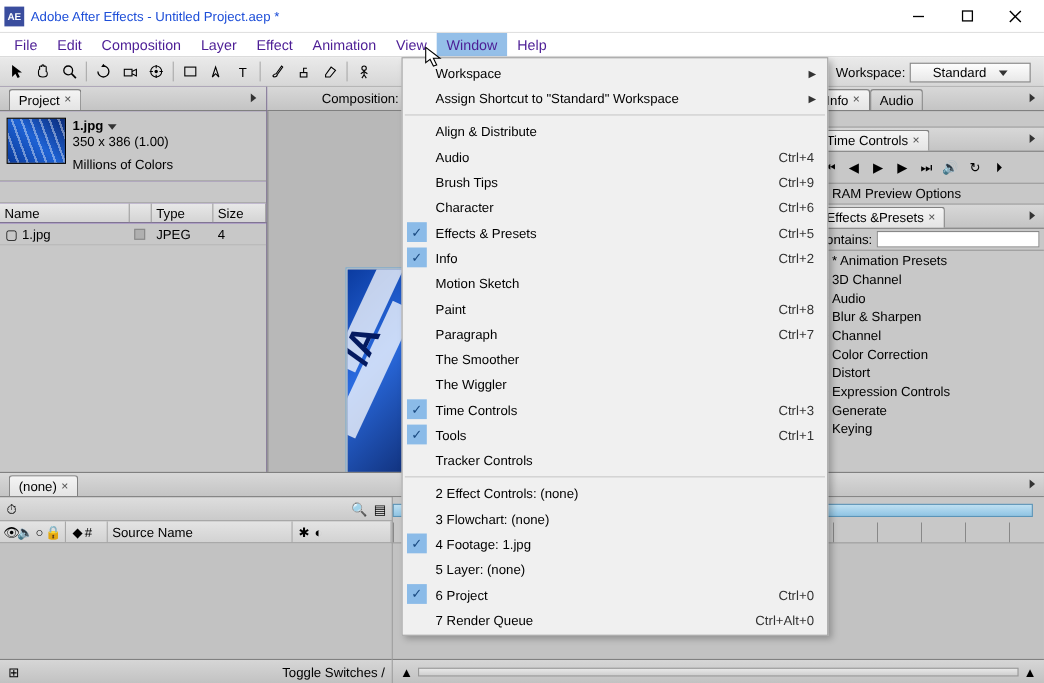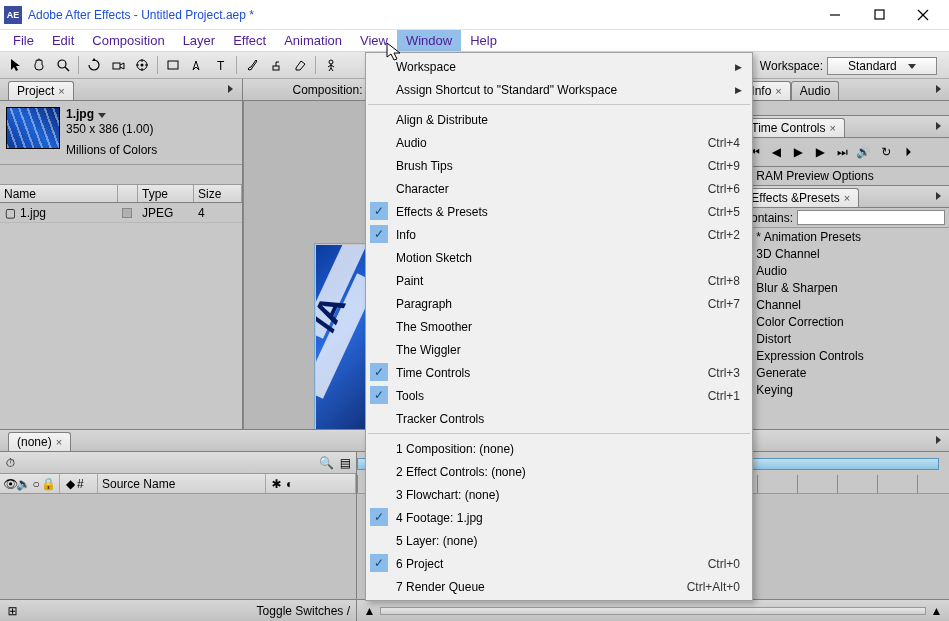--- a/index.html
+++ b/index.html
@@ -520,23 +520,20 @@
     <div class="dd-item">
       <span class="dd-check">✓</span>
       <span>Tools</span>
       <span class="shortcut">Ctrl+1</span>
     </div>
     <div class="dd-item">
       <span>Tracker Controls</span>
     </div>
     <div class="dd-sep"></div>
     <div class="dd-item">
-      <span>1 Composition: (none)</span>
-    </div>
-    <div class="dd-item">
       <span>2 Effect Controls: (none)</span>
     </div>
     <div class="dd-item">
       <span>3 Flowchart: (none)</span>
     </div>
     <div class="dd-item">
       <span class="dd-check">✓</span>
       <span>4 Footage: 1.jpg</span>
     </div>
     <div class="dd-item">

